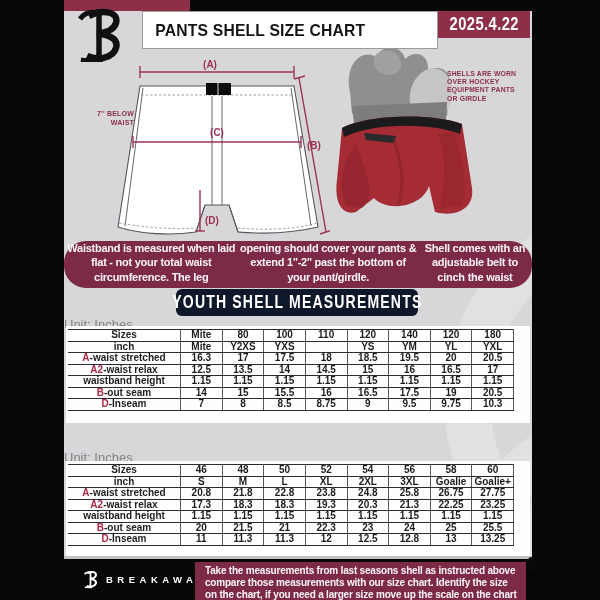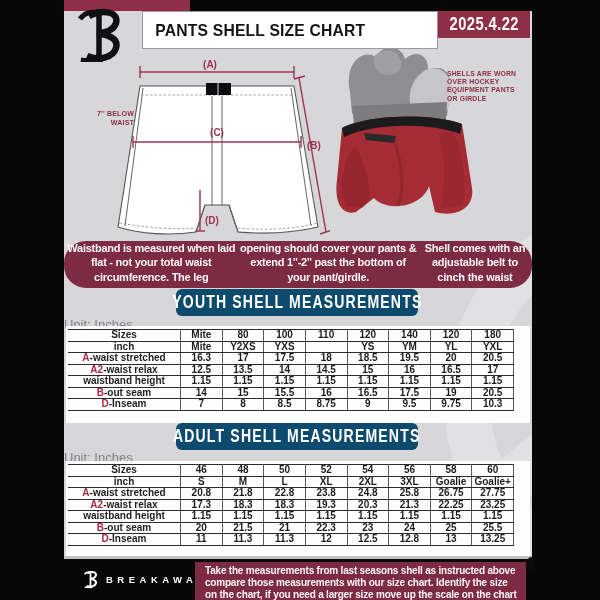--- a/index.html
+++ b/index.html
@@ -39,21 +39,21 @@
   .photo{position:absolute;left:334px;top:40px;z-index:6;}
   .photo-note{position:absolute;left:447px;top:70px;width:82px;z-index:6;
               color:#8e2f47;font-size:6.8px;font-weight:700;line-height:8.2px;letter-spacing:.2px;}
 
   
   .band{position:absolute;left:64px;top:241px;width:468px;height:47px;background:#7d2b44;z-index:6;
         display:flex;flex-direction:row;justify-content:center;text-align:center;
         color:#fdf6f8;font-size:11px;font-weight:700;line-height:14.4px;letter-spacing:-.25px;border-radius:22px;}
 
   
-  .banner{position:absolute;left:176px;width:242px;height:27px;background:#0c4a6e;border-radius:6px;
+  .banner{position:absolute;left:176px;width:242px;height:27px;background:#0f172a;border-radius:6px;
           display:flex;align-items:center;justify-content:center;z-index:6;}
   .banner span{color:#fff;font-size:18px;font-weight:700;letter-spacing:1.5px;
                transform:scaleX(.78);white-space:nowrap;}
   .banner.youth{top:289px;}
   .banner.adult{top:423px;}
   .unit{position:absolute;left:64px;width:468px;text-align:left;z-index:6;
         color:#828287;font-size:13px;font-weight:400;}
   .unit.youth{top:317px;}
   .unit.adult{top:450px;}
 
@@ -268,23 +268,20 @@
           <td>8.5</td>
           <td>8.75</td>
           <td>9</td>
           <td>9.5</td>
           <td>9.75</td>
           <td>10.3</td>
         </tr>
       </tbody>
   </table>
 
-  <div class="banner adult">
-    <span>ADULT SHELL MEASUREMENTS</span>
-  </div>
   <div class="unit adult">Unit: Inches</div>
   <div class="tablebg adult"></div>
   <table class="meas adult">
     <tbody id="adult-tbody">
         <tr class="hdr">
           <td class="lbl">Sizes</td>
           <td>46</td>
           <td>48</td>
           <td>50</td>
           <td>52</td>

